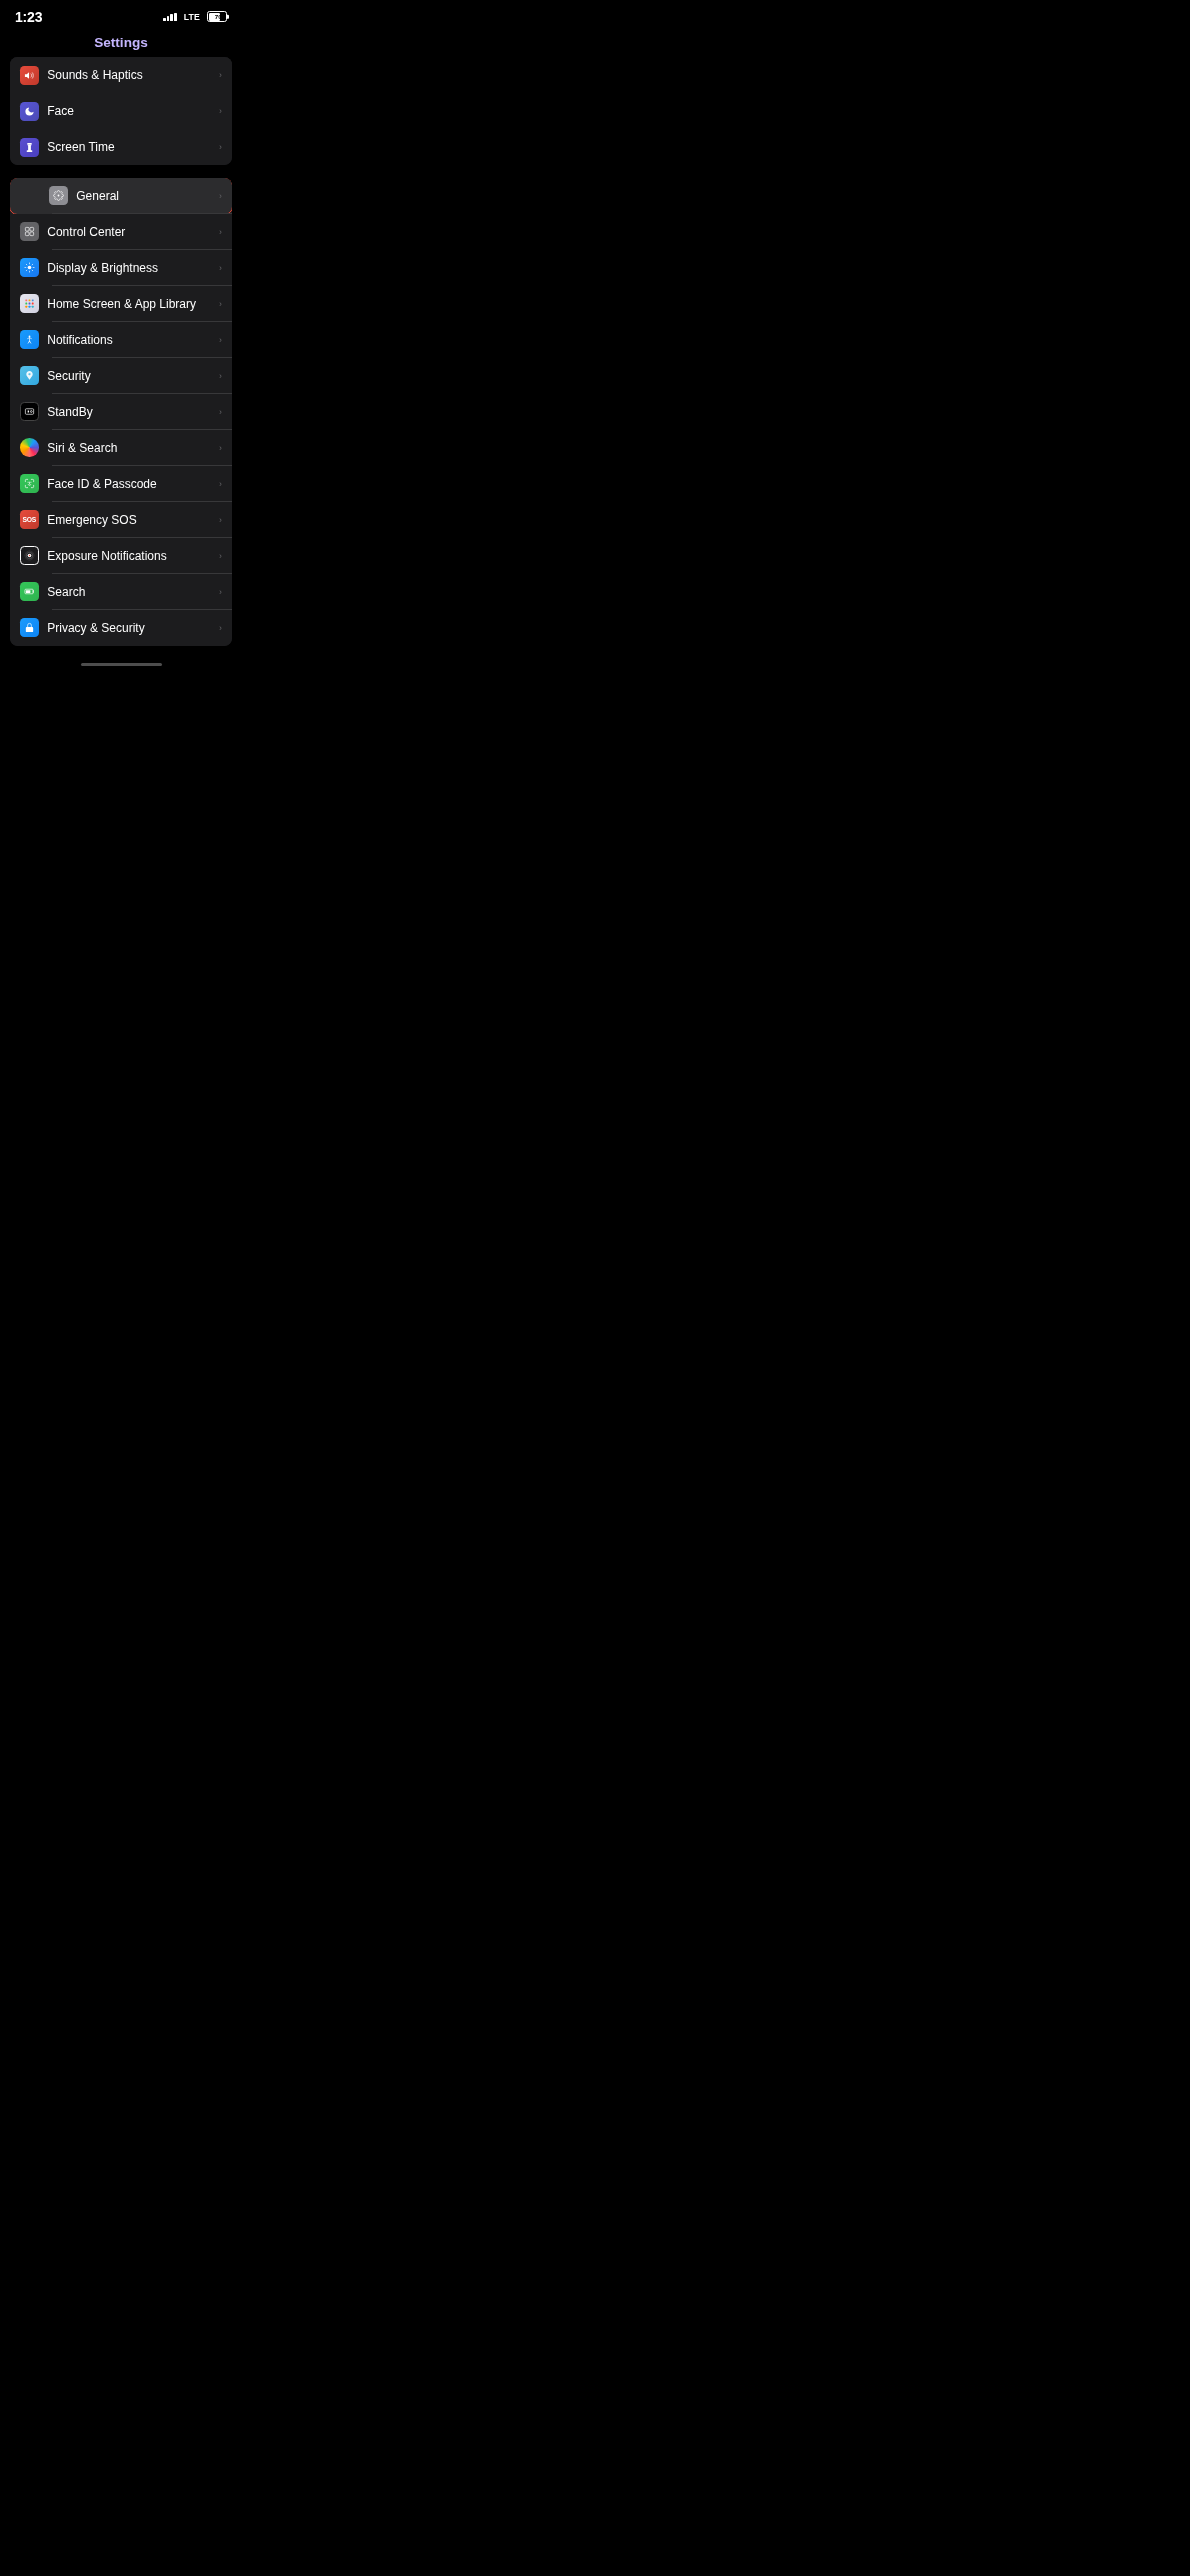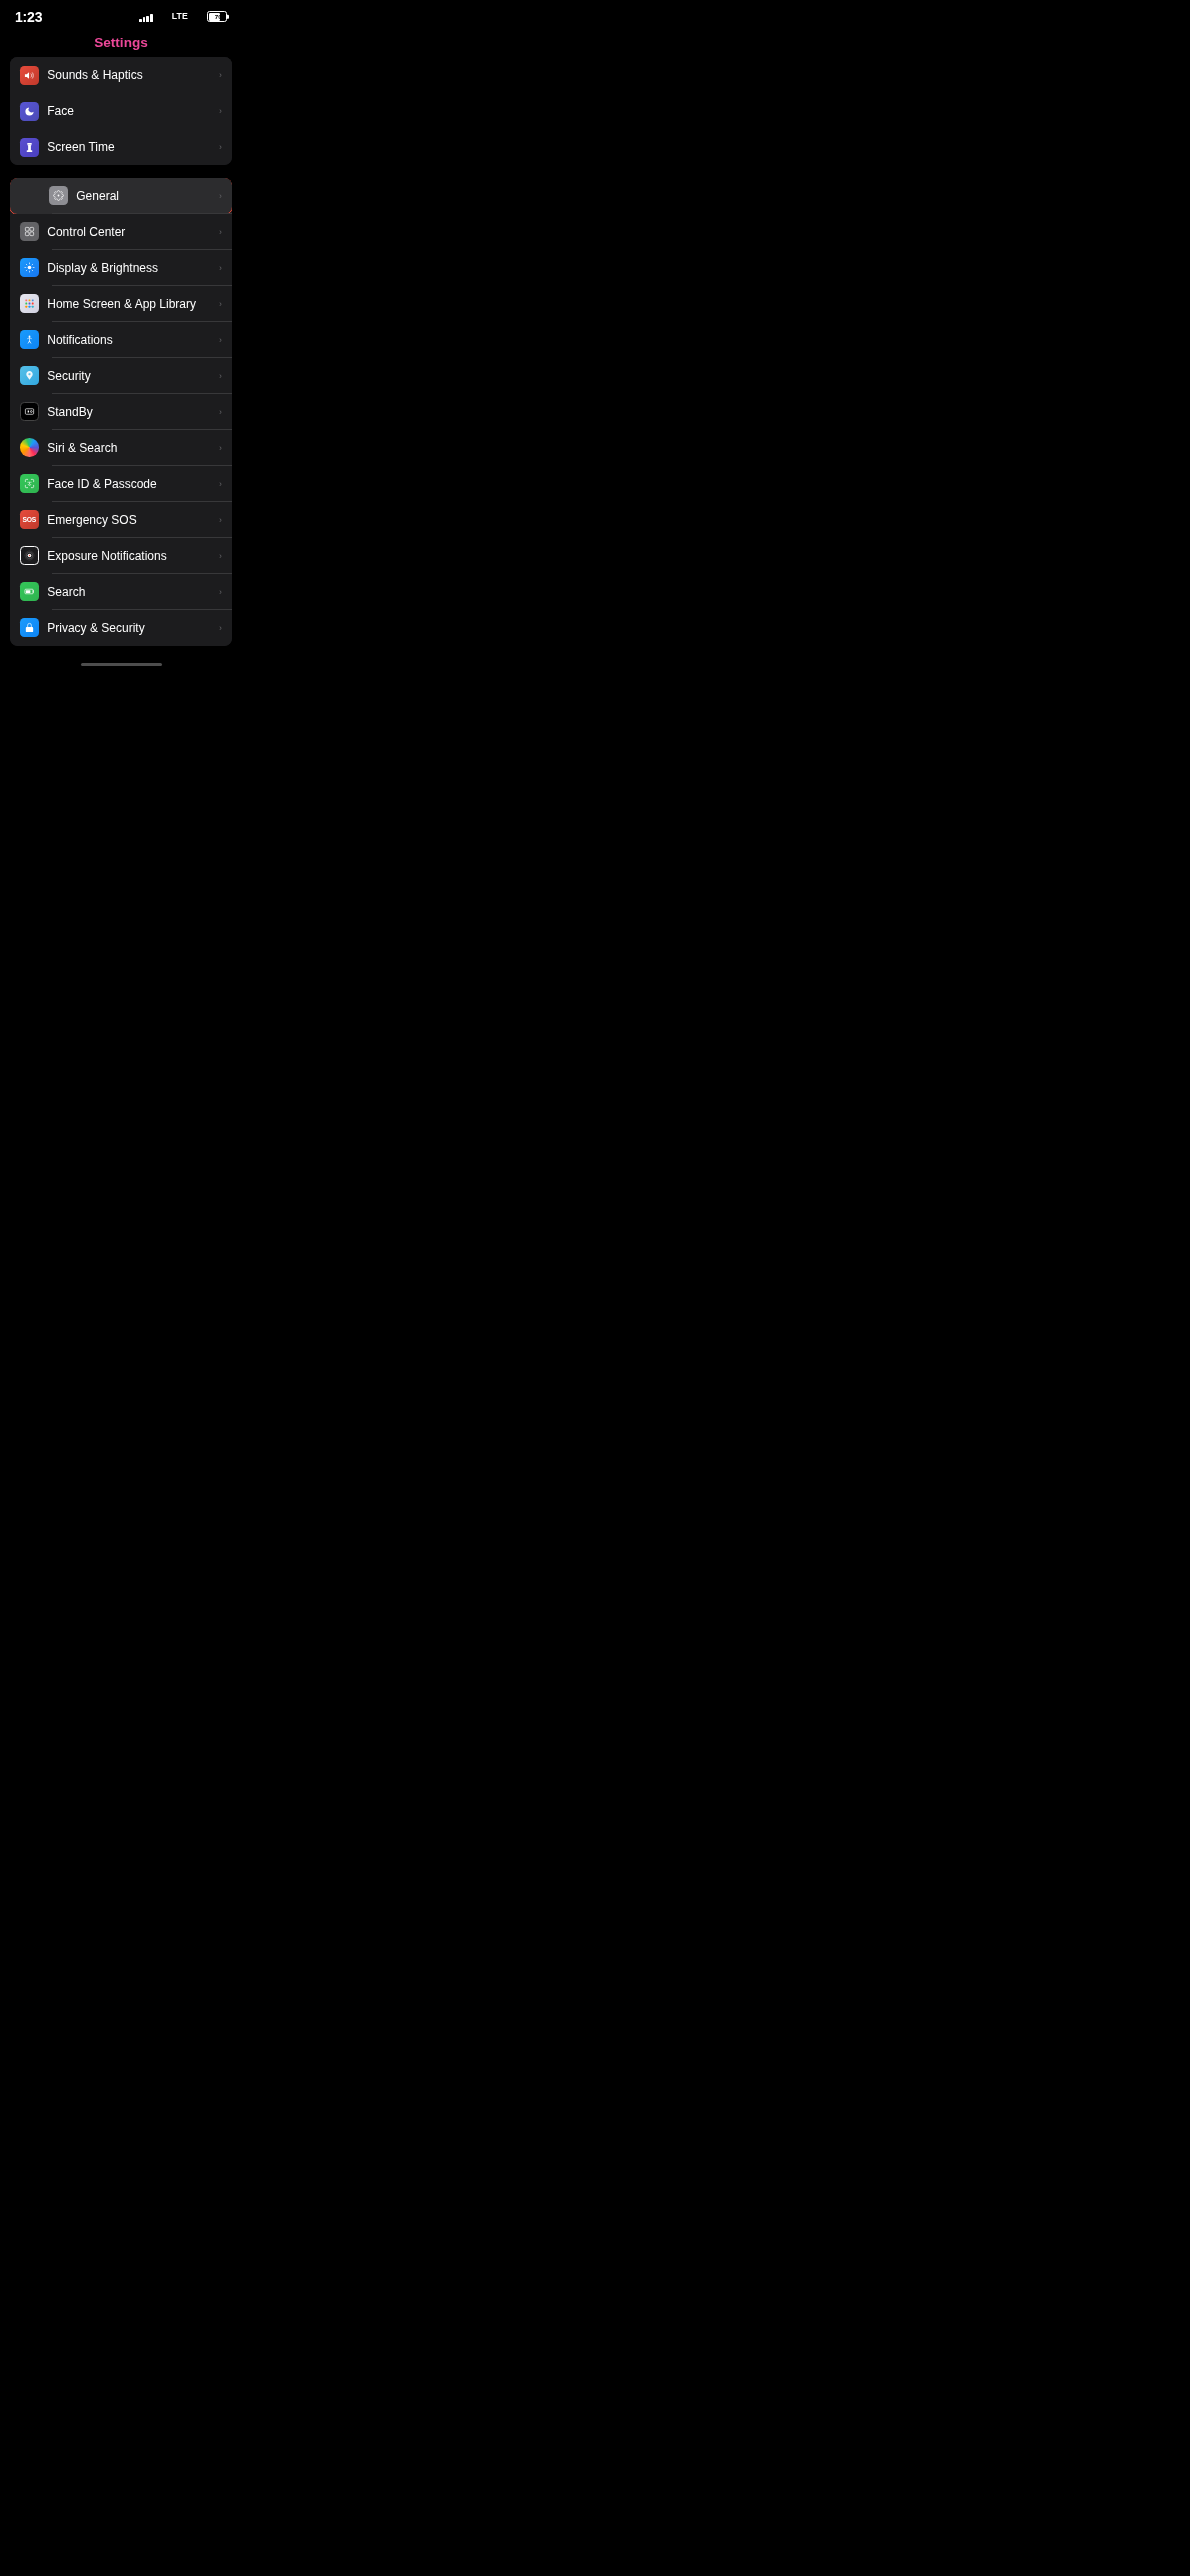--- a/index.html
+++ b/index.html
@@ -23,21 +23,22 @@
     }
 
     .status-time {
       font-size: 14px;
       font-weight: 600;
       letter-spacing: -0.2px;
     }
 
     .status-icons {
       display: flex;
-      gap: 19px;
+      align-items: center;
+      gap: 7px;
     }
 
     .signal-bars {
       display: flex;
       align-items: flex-end;
       gap: 1.2px;
     }
 
     .signal-bar {
       background: #fff;
@@ -91,21 +92,21 @@
 
     
     .page-header {
       text-align: center;
       padding: 5px 0 7.4px;
     }
 
     .page-header h1 {
       font-size: 13.6px;
       font-weight: 700;
-      color: #ec4899;
+      color: #c4b5fd;
     }
 
     
     .settings-section {
       margin: 0 10px 12.4px;
       background: #1c1c1e;
       border-radius: 7.4px;
       overflow: hidden;
     }
 

